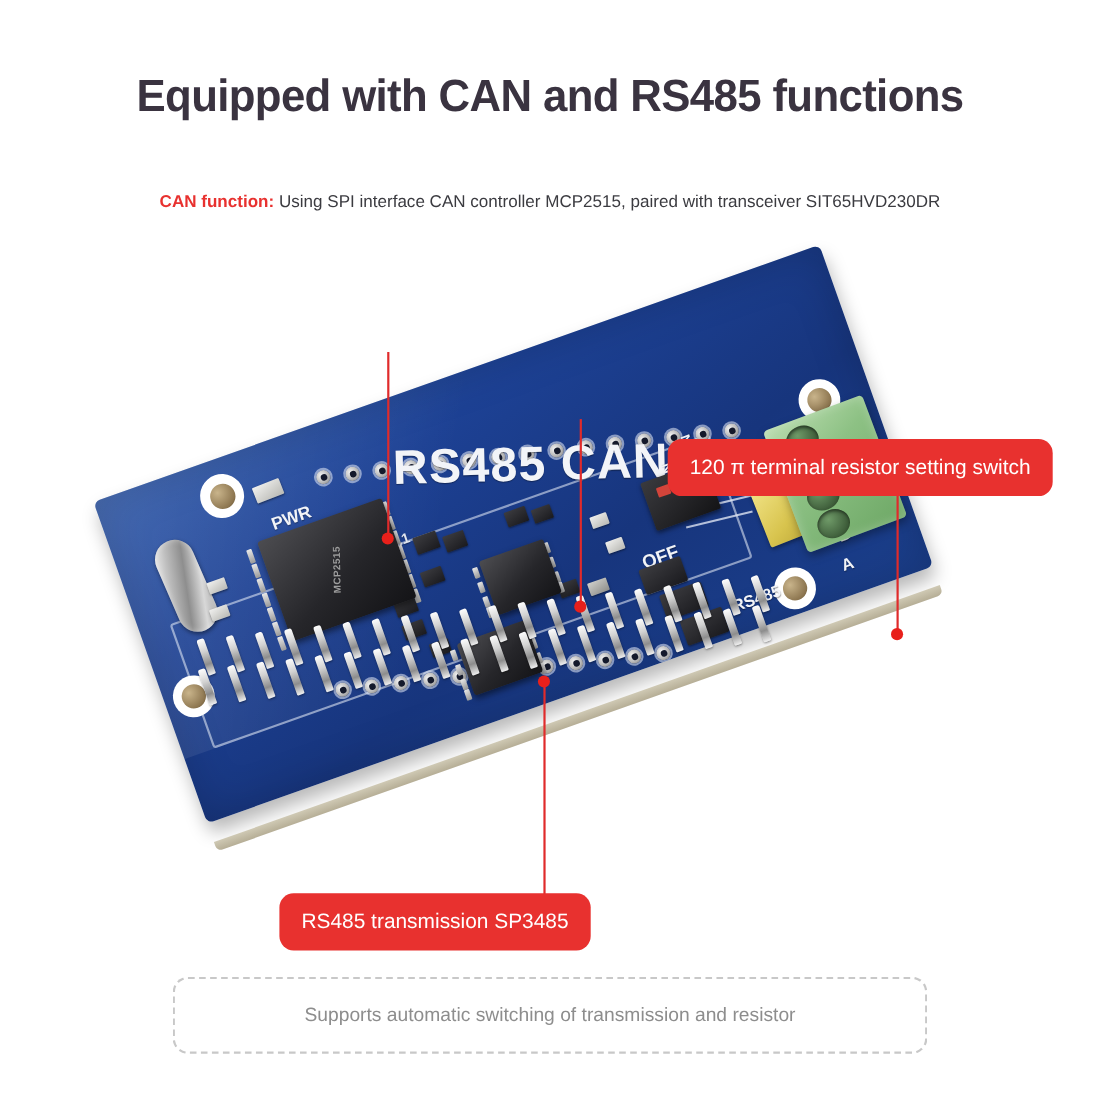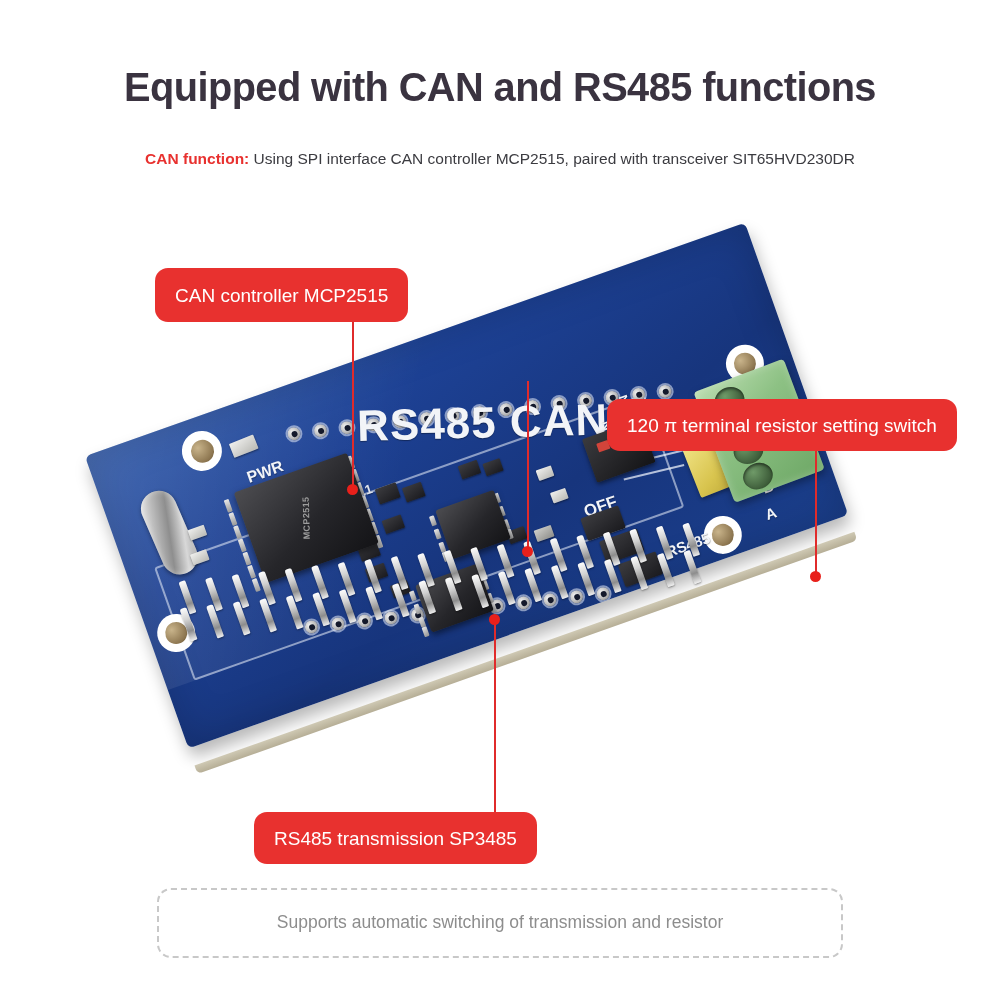--- a/index.html
+++ b/index.html
@@ -16,21 +16,21 @@
   .title {
     position: absolute; left: 0; top: 64px; width: 1000px;
     text-align: center;
     font-size: 41px; font-weight: 800; letter-spacing: -0.6px;
     color: #3a3340;
     font-family: "Liberation Sans", sans-serif;
     transform: scaleX(0.97);
   }
   .subline {
     position: absolute; width: 1000px; text-align: center;
-    font-size: 15.5px; color: #3b3b40; white-space: nowrap;
+    font-size: 15.5px; color: #3b3b40; white-space: nowrap; margin-top: 25px;
   }
   .subline.one { top: 150px; }
   .subline.two { top: 205px; }
   .subline .lead { color: #e8312f; font-weight: 700; }
   .subline .body { color: #3b3b40; font-weight: 400; }
 
   
   .badge {
     position: absolute;
     background: #e8312f;
@@ -562,21 +562,20 @@
 
   <div class="leader l1"></div>
   <div class="dot d1"></div>
   <div class="leader l2"></div>
   <div class="dot d2"></div>
   <div class="leader l3"></div>
   <div class="dot d3"></div>
   <div class="leader l4"></div>
   <div class="dot d4"></div>
 
-  <div class="badge b1">CAN controller MCP2515</div>
   <div class="badge b3">120 π terminal resistor setting switch</div>
   <div class="badge b4">RS485 transmission SP3485</div>
 
   <div class="note">
     <span>Supports automatic switching of transmission and resistor</span>
   </div>
 
 </div>
 
 </body></html>

